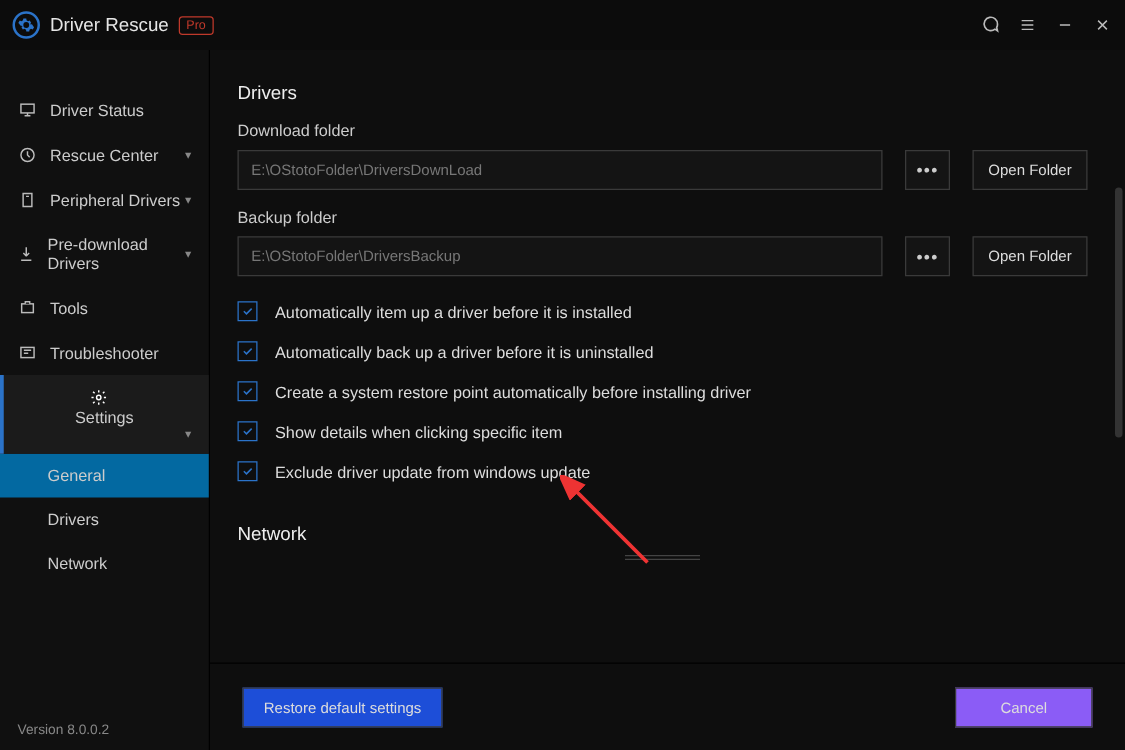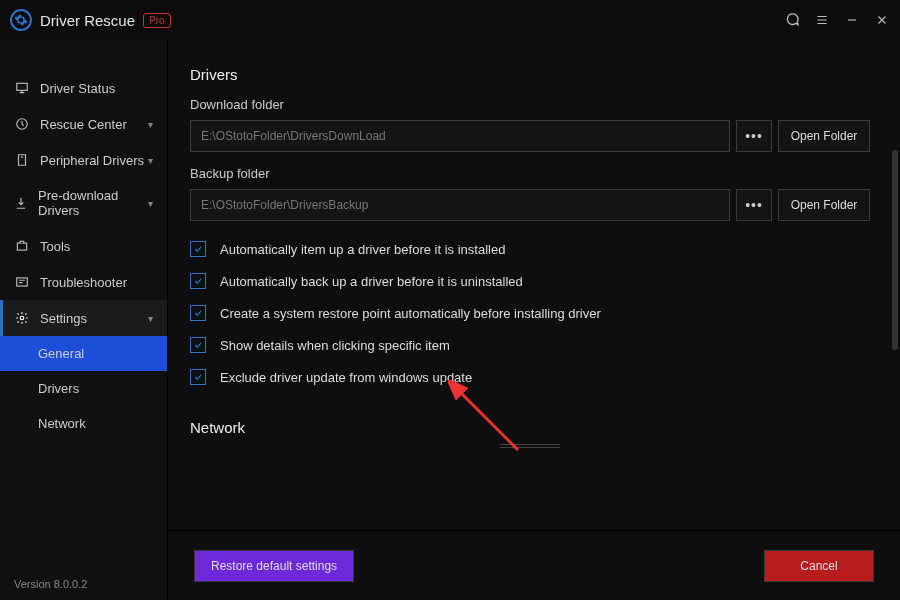--- a/index.html
+++ b/index.html
@@ -9,46 +9,46 @@
   .gear-svg { width: 14px; height: 14px; }
   .app-title { font-size: 15px; color: #e6e6e6; font-weight: 500; }
   .pro-badge { margin-left: 8px; border: 1px solid #c0392b; color: #c0392b; font-size: 10px; padding: 1px 5px; border-radius: 3px; }
   .title-spacer { flex: 1; }
   .title-icons { display: flex; gap: 14px; align-items: center; color: #bbb; }
   .title-icons span, .title-icons svg { cursor: pointer; }
   .icon-btn { width: 16px; height: 16px; display:inline-flex; align-items:center; justify-content:center; }
   .layout { display: flex; height: 560px; }
   .sidebar { width: 168px; background: #101010; display: flex; flex-direction: column; padding-top: 30px; position: relative; border-right: 1px solid #000; }
   .nav-item { display: flex; align-items: center; padding: 10px 14px; font-size: 13px; color: #ccc; cursor: pointer; position: relative; }
-  .nav-item.active { background: #1b1b1b; }
+  .nav-item.active { background: #1b1b1b; flex-direction: column; }
   .nav-item.active::before { content:""; position:absolute; left:0; top:0; bottom:0; width:3px; background:#2b73c9; }
   .nav-icon { width: 16px; height: 16px; margin-right: 10px; display:inline-flex; align-items:center; justify-content:center; }
   .nav-chevron { margin-left:auto; font-size:10px; color:#888; }
   .subnav { display:flex; flex-direction:column; }
   .sub-item { padding: 10px 14px 10px 38px; font-size: 13px; color: #ccc; cursor:pointer; }
-  .sub-item.active { background: #1d4ed8; }
+  .sub-item.active { background: #0369a1; }
   .version { position:absolute; bottom:10px; left:14px; font-size:11px; color:#888; }
   .main { flex:1; position:relative; background:#0e0e0e; }
   .scroll-area { position:absolute; top:0; left:0; right:0; bottom:80px; overflow:hidden; padding: 26px 30px 10px 22px; }
   .section-title { font-size: 15px; color:#eee; margin-bottom: 14px; }
   .field-label { font-size: 13px; color:#ccc; margin-bottom: 8px; }
-  .folder-row { display:flex; gap:6px; margin-bottom: 14px; }
+  .folder-row { display:flex; gap:18px; margin-bottom: 14px; }
   .folder-input { flex:1; height:32px; border:1px solid #3a3a3a; background:#141414; color:#777; font-size:12px; padding: 0 10px; display:flex; align-items:center; }
   .dots-btn { width:36px; height:32px; border:1px solid #3a3a3a; background:#141414; color:#ccc; display:flex; align-items:center; justify-content:center; cursor:pointer; font-size:14px; letter-spacing:1px;}
   .open-btn { width:92px; height:32px; border:1px solid #3a3a3a; background:#141414; color:#ddd; font-size:12px; display:flex; align-items:center; justify-content:center; cursor:pointer; }
   .check-row { display:flex; align-items:center; margin-bottom: 16px; }
   .checkbox { width:16px; height:16px; border:1px solid #2b73c9; margin-right: 14px; display:flex; align-items:center; justify-content:center; cursor:pointer; }
   .check-mark { width:10px; height:10px; }
   .check-label { font-size: 13px; color:#ddd; }
   .network-title { font-size:15px; color:#eee; margin-top: 34px; }
   .divider-handle { width:60px; height:4px; border-top:1px solid #444; border-bottom:1px solid #444; margin: 8px auto 0; }
   .footer { position:absolute; left:0; right:0; bottom:0; height:70px; display:flex; align-items:center; padding: 0 26px; gap:10px; border-top:1px solid #000; background:#0e0e0e;}
-  .restore-btn { height:32px; padding:0 16px; border:1px solid #3a3a3a; background:#6d28d9; color:#ddd; font-size:12px; cursor:pointer; }
+  .restore-btn { height:32px; padding:0 16px; border:1px solid #3a3a3a; background:#1d4ed8; color:#ddd; font-size:12px; cursor:pointer; }
   .footer-spacer { flex:1; }
-  .cancel-btn, .ok-btn { width:110px; height:32px; border:1px solid #3a3a3a; background:#b91c1c; color:#ddd; font-size:12px; cursor:pointer; }
+  .cancel-btn, .ok-btn { width:110px; height:32px; border:1px solid #3a3a3a; background:#8b5cf6; color:#ddd; font-size:12px; cursor:pointer; }
   .scrollbar-track { position:absolute; right:2px; top:60px; bottom:90px; width:6px; }
   .scrollbar-thumb { position:absolute; right:0; top:50px; width:6px; height:200px; background:#333; border-radius:3px; }
   .annotation-arrow { position:absolute; pointer-events:none; }
 </style>
 </head>
 <body>
 
 <div class="titlebar">
   <div class="logo">
     <svg class="gear-svg" viewBox="0 0 24 24">

